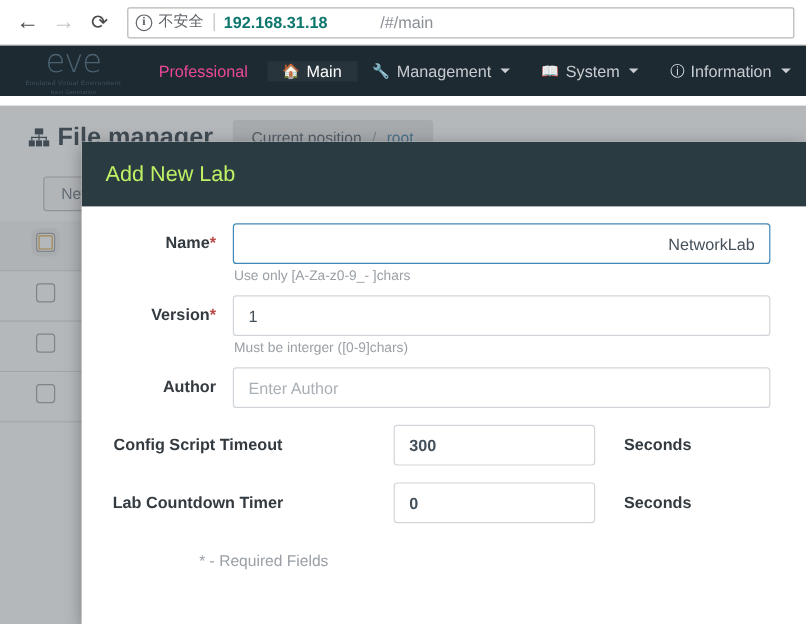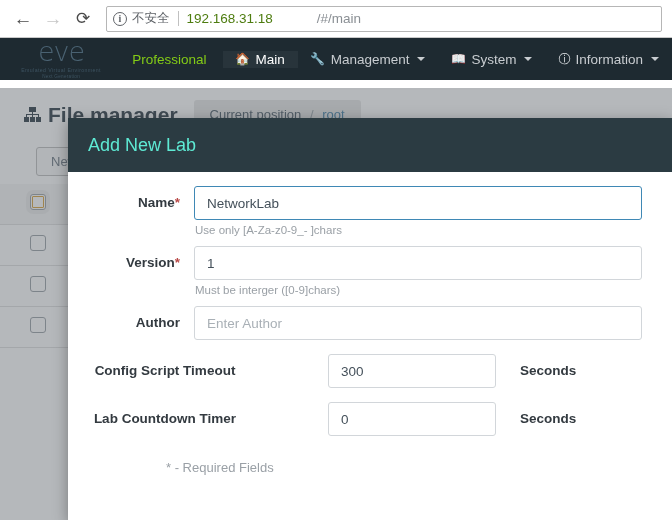--- a/index.html
+++ b/index.html
@@ -50,21 +50,21 @@
     flex: 0 0 auto;
   }
   .sec-text {
     font-size: 12.5px; color: #5f6368;
     margin-left: 5px; white-space: nowrap;
   }
   .omni-sep {
     width: 1px; height: 15px; background: #c0c0c0;
     margin: 0 8px; flex: 0 0 auto;
   }
-  .url-host { font-size: 13.5px; color: #4d7c0f; white-space: nowrap; }
+  .url-host { font-size: 13.5px; color: #0f766e; white-space: nowrap; font-weight: bold; }
   .url-path { font-size: 13.5px; color: #8a8f94; white-space: nowrap; margin-left: 44px; }
 
   
   .eve-navbar {
     position: absolute; left: 0; top: 38px;
     width: 672px; height: 42px;
     background: #1e2a31;
     display: flex; align-items: center;
   }
   .eve-logo {
@@ -89,21 +89,21 @@
   }
   .nav-items { display: flex; align-items: stretch; flex: 1 1 auto; }
   .nav-item {
     display: flex; align-items: center;
     padding: 0 13px;
     font-size: 13.5px;
     color: #c8ccd0;
     white-space: nowrap;
     gap: 5px;
   }
-  .nav-item.brand { color: #84cc16; padding: 0 16px 0 10px; }
+  .nav-item.brand { color: #ec4899; padding: 0 16px 0 10px; }
   .nav-item.active { background: #28343b; color: #ffffff; }
   .nav-icon { font-size: 12px; color: #dfe3e6; display: inline-block; }
   .caret {
     width: 0; height: 0;
     border-left: 4px solid transparent;
     border-right: 4px solid transparent;
     border-top: 4px solid #c8ccd0;
     margin-left: 3px;
   }
 
@@ -178,21 +178,21 @@
     box-shadow: 0 4px 14px rgba(0,0,0,0.35);
     overflow: hidden;
   }
   .modal-header {
     height: 54px;
     background: #2b3b42;
     display: flex; align-items: center;
     padding-left: 20px;
   }
   .modal-title {
-    font-size: 18px; color: #5eead4; font-weight: normal;
+    font-size: 18px; color: #bef264; font-weight: normal;
   }
   .modal-body { padding: 14px 30px 0 0; }
 
   .form-row {
     display: flex; align-items: flex-start;
     margin-bottom: 4px;
   }
   .form-label {
     width: 112px;
     flex: 0 0 112px;
@@ -214,23 +214,23 @@
     height: 34px;
     border: 1px solid #d2d6da;
     border-radius: 3px;
     background: #fff;
     padding: 0 12px;
     font-size: 13.5px;
     color: #44505a;
     font-family: "Liberation Sans", sans-serif;
     display: flex; align-items: center;
   }
-  .inp.focus { border-color: #3f88b5; }
+  .inp.focus { border-color: #3f88b5; justify-content: flex-end; }
   .inp .ph { color: #a9b0b6; }
-  .inp.short { width: 168px; }
+  .inp.short { width: 168px; font-weight: bold; }
   .help {
     font-size: 11.5px; color: #9aa0a6;
     margin-top: 4px; margin-bottom: 6px;
     padding-left: 1px;
   }
   .seconds {
     font-size: 13.5px; font-weight: bold; color: #333a40;
     padding-top: 9px; padding-left: 24px;
     white-space: nowrap;
   }

